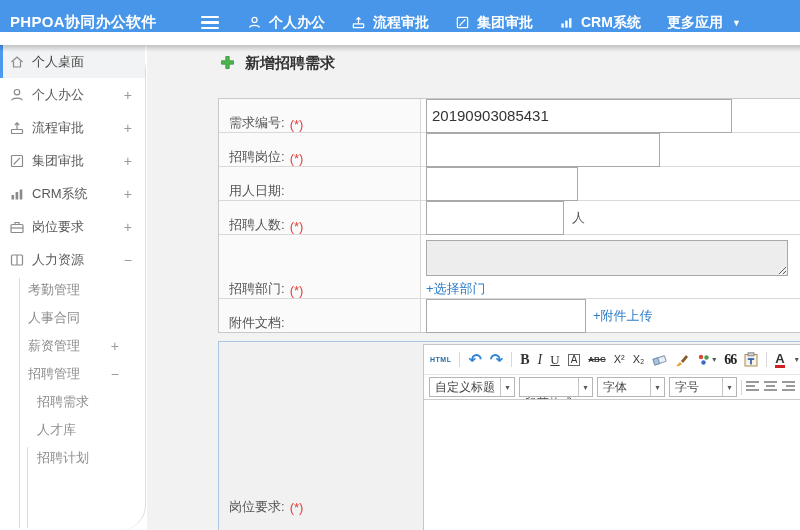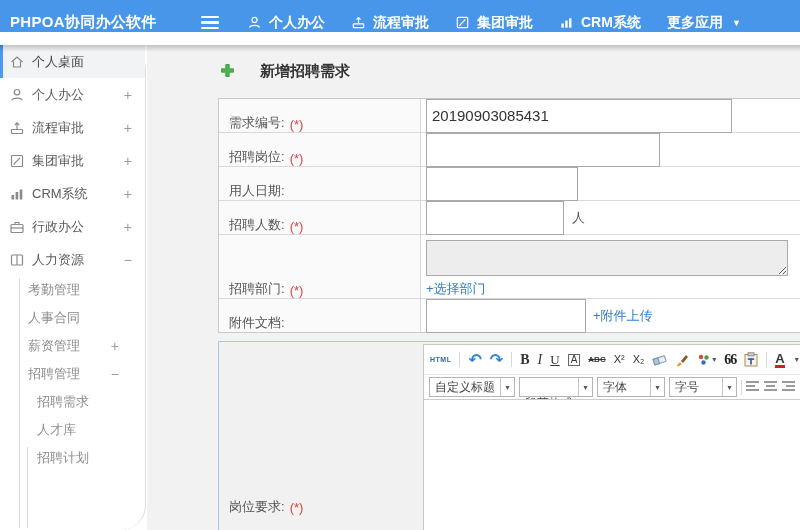--- a/index.html
+++ b/index.html
@@ -36,21 +36,21 @@
   .l1 .s-exp { right:13px; }
   .s-item.l2 { height:28px; padding-left:28px; color:#8c8c8c; font-size:13px; }
   .l2 .s-exp { right:26px; }
   .s-item.l3 { height:28px; padding-left:37px; color:#8c8c8c; font-size:13px; }
   .guide { position:absolute; width:1px; background:#ddd; }
   #g1 { left:19px; top:233px; height:250px; }
   #g2 { left:27px; top:402px; height:81px; }
   
   .content { position:absolute; top:45px; left:147px; width:653px; height:485px;
              background:#f2f2f2; overflow:hidden; z-index:3; }
-  .page-title { position:absolute; left:74px; top:9px; display:flex; align-items:center; gap:26px;margin-top:8px; }
+  .page-title { position:absolute; left:74px; top:9px; display:flex; align-items:center; gap:11px; }
   .title-text { font-size:15px; font-weight:bold; color:#333; }
   
   .ftable { position:absolute; left:71px; top:53px; width:640px; background:#fff;
             border:1px solid #c9c9c9; border-right:none; }
   .frow { display:flex; border-bottom:1px solid #d9d9d9; }
   .frow:last-child { border-bottom:none; }
   .fcell-label { width:202px; flex:none; background:#fafafa; border-right:1px solid #d9d9d9;
                  display:flex; align-items:flex-end; padding-left:10px; }
   .flabel { font-size:13px; color:#555; }
   .fmark { font-size:13px; color:#e04040; margin-left:5px; }
@@ -211,21 +211,21 @@
     <span class="s-exp">+</span>
   </div>
   <div class="s-item l1">
     <span class="s-icon">
         <svg viewBox="0 0 16 16" width="16" height="16" fill="none" stroke="currentColor" stroke-width="1.2">
           <rect x="2" y="5.5" width="12" height="8" rx="1"></rect>
           <path d="M6 5.5 V3.5 H10 V5.5"></path>
           <path d="M2 9 H14"></path>
         </svg>
       </span>
-    <span>行政办公</span>
+    <span>岗位要求</span>
     <span class="s-exp">+</span>
   </div>
   <div class="s-item l1">
     <span class="s-icon">
         <svg viewBox="0 0 16 16" width="16" height="16" fill="none" stroke="currentColor" stroke-width="1.2">
           <rect x="2.5" y="3" width="11" height="10" rx="1"></rect>
           <path d="M8 3 V13"></path>
         </svg>
       </span>
     <span>人力资源</span>

